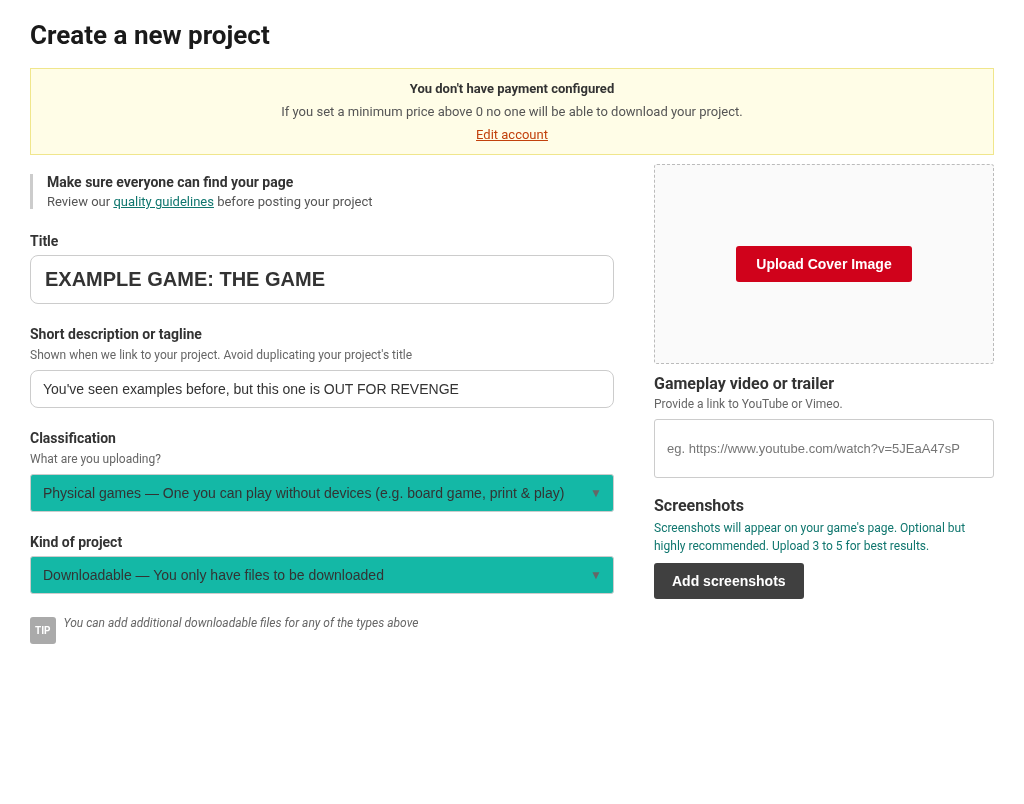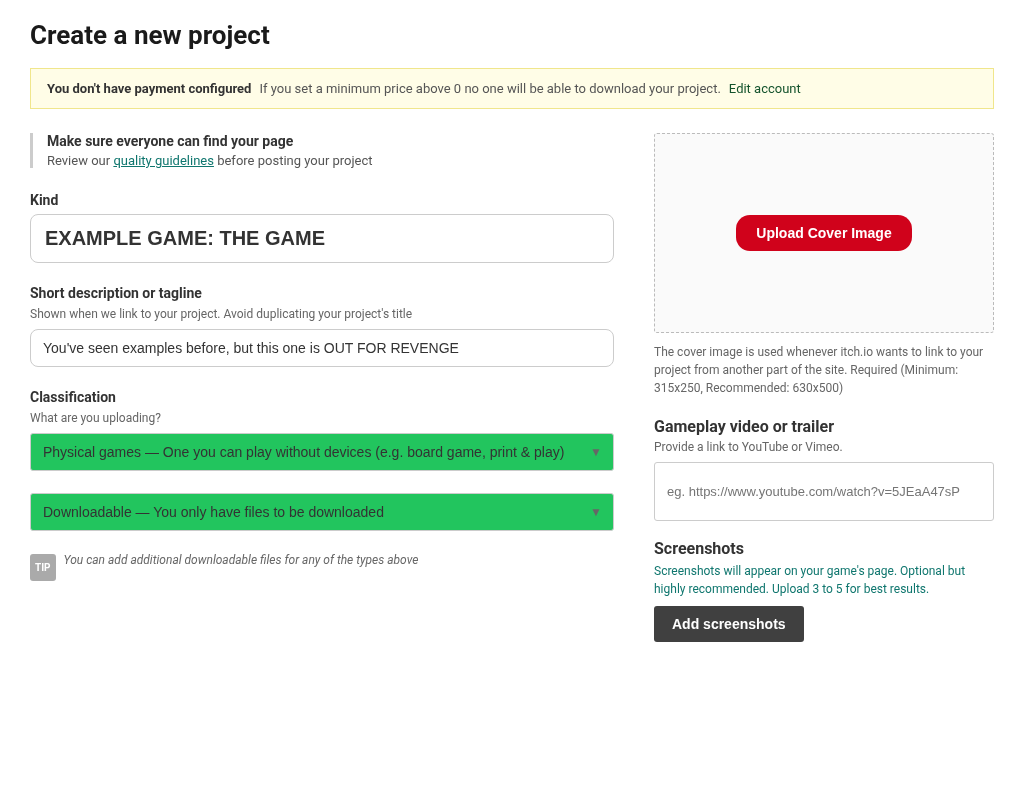--- a/index.html
+++ b/index.html
@@ -13,36 +13,38 @@
     h1 {
       font-size: 26px;
       font-weight: 700;
       margin-bottom: 18px;
       color: #1a1a1a;
     }
     .warning-banner {
       background: #fffde7;
       border: 1px solid #f0e68c;
       padding: 12px 16px;
-      margin-bottom: 24px;
+      margin-bottom: 9px;
       display: flex;
       align-items: center;
       gap: 8px;
       flex-wrap: wrap;
       font-size: 13px;
+      flex-direction: column;
     }
     .warning-banner .warning-bold {
       font-weight: 700;
       color: #333;
     }
     .warning-banner .warning-text {
       color: #555;
     }
     .warning-banner .edit-link {
-      color: #14532d;
+      color: #c2410c;
+      text-decoration: underline;
       cursor: pointer;
     }
     .main-layout {
       display: flex;
       gap: 40px;
       align-items: flex-start;
     }
     .left-col {
       flex: 1;
       min-width: 0;
@@ -53,20 +55,21 @@
     }
     .info-box {
       border-left: 3px solid #ccc;
       padding-left: 14px;
       margin-bottom: 24px;
     }
     .info-box .info-title {
       font-weight: 700;
       font-size: 14px;
       margin-bottom: 4px;
+      margin-top: 10px;
     }
     .info-box .info-text {
       font-size: 13px;
       color: #555;
     }
     .info-box .quality-link {
       color: #0f766e;
       text-decoration: underline;
       cursor: pointer;
     }
@@ -101,21 +104,21 @@
     .form-select-wrapper {
       position: relative;
     }
     .form-select {
       width: 100%;
       border: 1px solid #ccc;
       border-radius: 3px;
       padding: 10px 40px 10px 12px;
       font-size: 14px;
       color: #333;
-      background: #22c55e;
+      background: #14b8a6;
       appearance: none;
       cursor: pointer;
       outline: none;
     }
     .select-arrow {
       position: absolute;
       right: 12px;
       top: 50%;
       transform: translateY(-50%);
       pointer-events: none;
@@ -150,21 +153,21 @@
       display: flex;
       align-items: center;
       justify-content: center;
       margin-bottom: 10px;
       background: #fafafa;
     }
     .upload-btn {
       background: #d0021b;
       color: #fff;
       border: none;
-      border-radius: 14px;
+      border-radius: 3px;
       padding: 10px 20px;
       font-size: 14px;
       font-weight: 600;
       cursor: pointer;
     }
     .cover-desc {
       font-size: 12px;
       color: #666;
       margin-bottom: 20px;
       line-height: 1.5;
@@ -230,21 +233,21 @@
     <div class="info-box">
       <div class="info-title">Make sure everyone can find your page</div>
       <div class="info-text">
         <span>Review our</span>
         <a class="quality-link">quality guidelines</a>
         <span>before posting your project</span>
       </div>
     </div>
 
     <div class="form-group">
-      <label class="form-label">Kind</label>
+      <label class="form-label">Title</label>
       <input class="form-input title-input" type="text" value="EXAMPLE GAME: THE GAME" style="">
     </div>
 
 
     <div class="form-group">
       <label class="form-label">Short description or tagline</label>
       <div class="form-sublabel">Shown when we link to your project. Avoid duplicating your project's title</div>
       <input class="form-input" type="text" value="You've seen examples before, but this one is OUT FOR REVENGE" style="">
     </div>
 
@@ -259,20 +262,21 @@
           <option>Asset Pack</option>
           <option>Comic</option>
           <option>Book</option>
           <option>Other</option>
         </select>
         <span class="select-arrow">▼</span>
       </div>
     </div>
 
     <div class="form-group">
+      <label class="form-label">Kind of project</label>
       <div class="form-select-wrapper">
         <select class="form-select">
           <option>Downloadable — You only have files to be downloaded</option>
           <option>HTML</option>
           <option>Flash</option>
           <option>Java</option>
           <option>Unity</option>
         </select>
         <span class="select-arrow">▼</span>
       </div>
@@ -283,21 +287,20 @@
       <span>You can add additional downloadable files for any of the types above</span>
     </div>
 
   </div>
 
   <div class="right-col">
 
     <div class="cover-image-box">
       <button class="upload-btn">Upload Cover Image</button>
     </div>
-    <div class="cover-desc">The cover image is used whenever itch.io wants to link to your project from another part of the site. Required (Minimum: 315x250, Recommended: 630x500)</div>
 
     <div class="right-form-group">
       <label class="right-label">Gameplay video or trailer</label>
       <div class="right-sublabel">Provide a link to YouTube or Vimeo.</div>
       <input class="right-input" type="text" placeholder="eg. https://www.youtube.com/watch?v=5JEaA47sP" style="">
     </div>
 
     <div class="right-form-group screenshots-section">
       <label class="right-label">Screenshots</label>
       <div class="screenshots-desc">Screenshots will appear on your game's page. Optional but highly recommended. Upload 3 to 5 for best results.</div>

